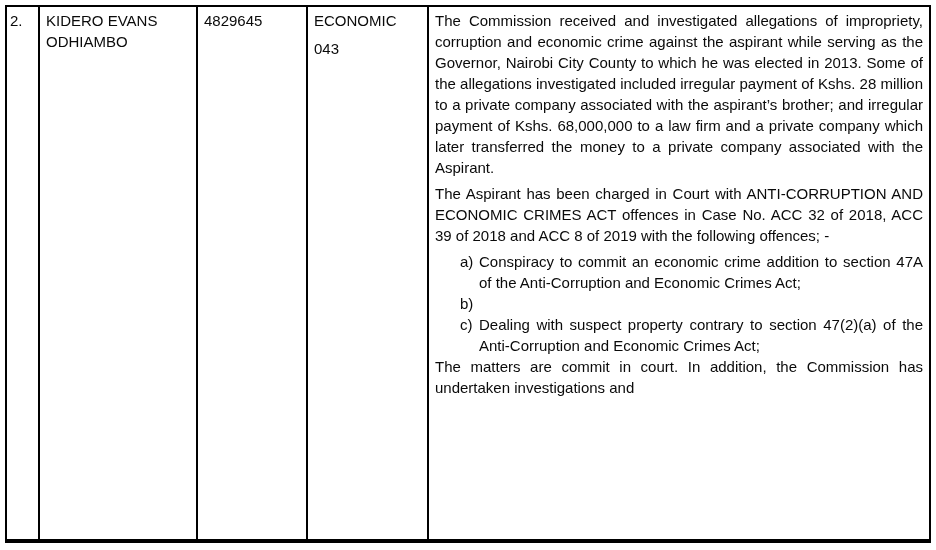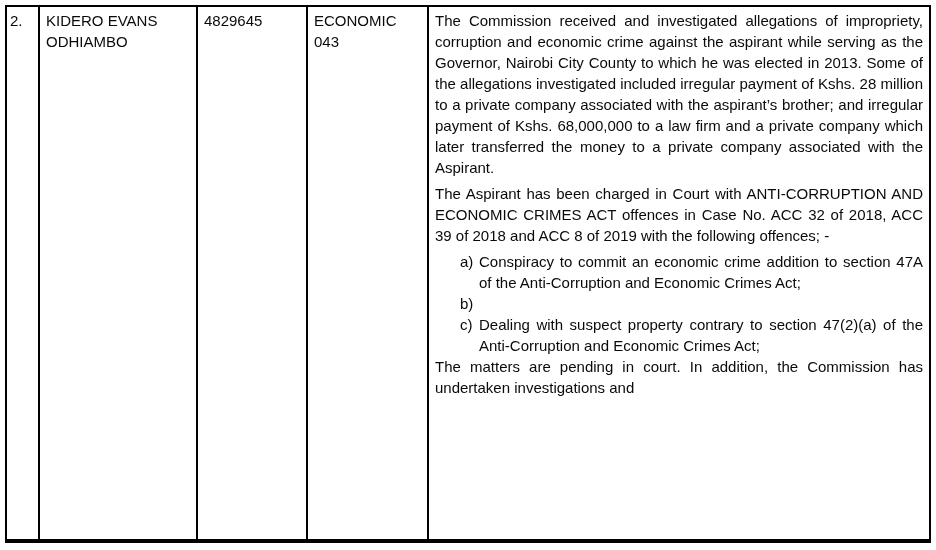--- a/index.html
+++ b/index.html
@@ -37,21 +37,21 @@
     line-height: 21px;
     vertical-align: top;
   }
   .cell:last-child { border-right: none; }
   .col-num     { flex: 0 0 33px;  padding-left: 3px; padding-right: 2px; }
   .col-name    { flex: 0 0 158px; }
   .col-id      { flex: 0 0 110px; }
   .col-area    { flex: 0 0 121px; }
   .col-party   { flex: 0 0 123px; }
   .col-details { flex: 1 1 auto; }
-  .area-code   { }
+  .area-code   { margin-top: 7px; }
   .jpara {
     margin: 0 0 5px 0;
     text-align: justify;
   }
   .jpara.last { margin-bottom: 0; }
   .offences { margin: 0 0 0 0; }
   .offence {
     display: flex;
     padding-left: 25px;
   }
@@ -93,17 +93,17 @@
         </div>
         <div class="offence">
           <span class="marker">b)</span>
         </div>
         <div class="offence">
           <span class="marker">c)</span>
           <div class="otext">Dealing with suspect property contrary to section 47(2)(a) of the Anti-Corruption and Economic Crimes Act;</div>
         </div>
       </div>
 
-      <p class="jpara last">The matters are pending in court. In addition, the Commission has undertaken investigations and</p>
+      <p class="jpara last">The matters are commit in court. In addition, the Commission has undertaken investigations and</p>
     </div>
 
   </div>
 </div>
 
 </body></html>

